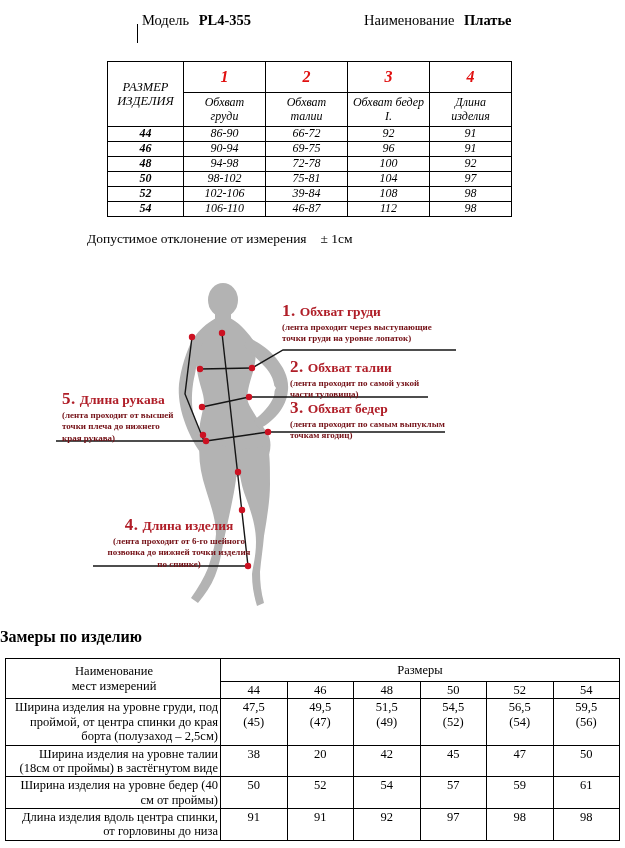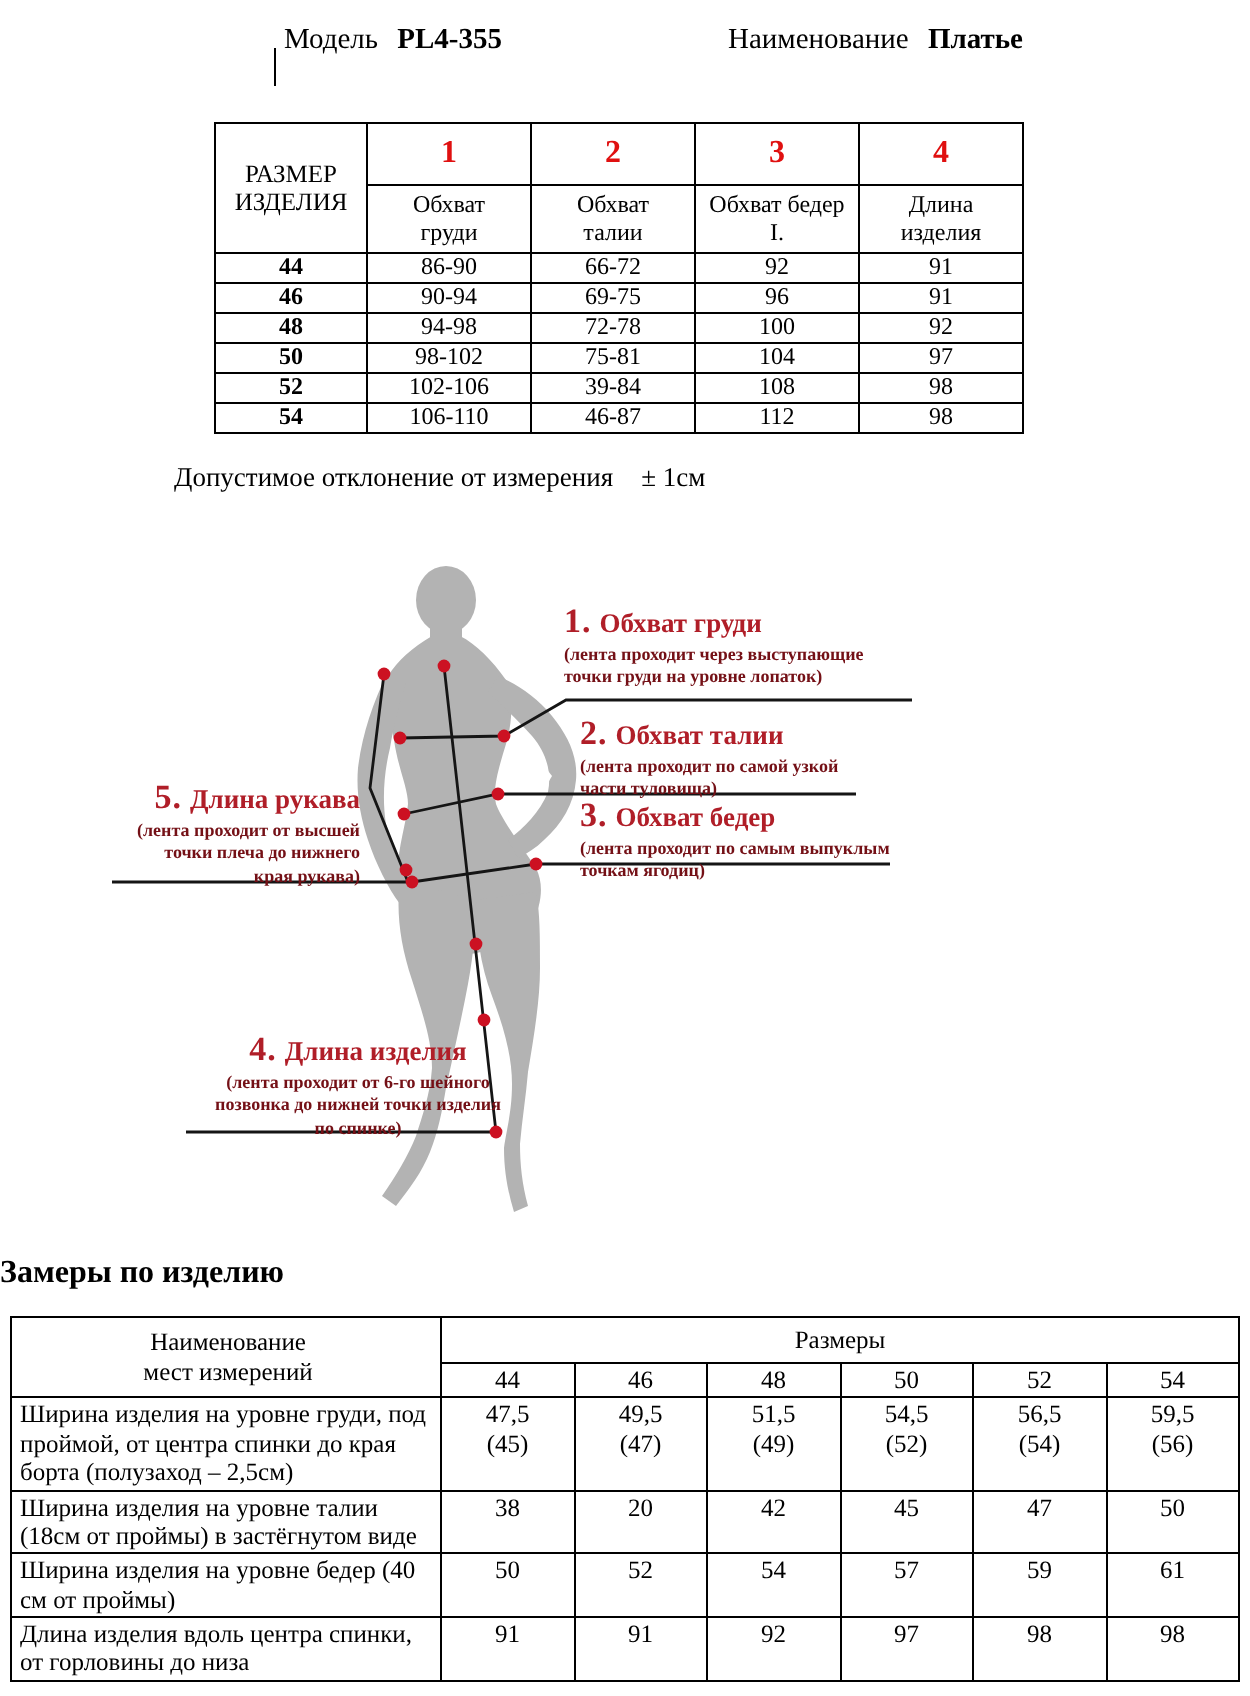--- a/index.html
+++ b/index.html
@@ -12,21 +12,21 @@
   #doc-header{top:12px;left:0;width:625px;font-size:14.5px;}
   .hdr-pair{position:absolute;top:0;white-space:nowrap;}
   .hdr-label{font-weight:normal;}
   .hdr-value{font-weight:bold;margin-left:6px;}
   #text-cursor{position:absolute;left:137px;top:12px;width:1px;height:19px;background:#000;}
 
   
   table{border-collapse:collapse;table-layout:fixed;}
   td{border:1px solid #000;text-align:center;vertical-align:middle;
      font-size:12px;line-height:1.15;padding:0 2px;white-space:pre-line;}
-  #size-table{position:absolute;left:107px;top:61px;width:405px;}
+  #size-table{position:absolute;left:107px;top:61px;width:405px;font-style:italic;}
   #size-table td.corner{width:71px;font-size:12.5px;}
   #size-table td.num{height:30px;color:#e01010;font-weight:bold;font-size:16px;}
   #size-table td.colhead{height:33px;font-size:12px;}
   #size-table td.size{font-weight:bold;}
   #size-table tr.datarow td{height:14px;padding:0;}
 
   #tolerance{top:231px;left:87px;font-size:13.5px;}
   #tolerance .tol-val{margin-left:14px;}
 
   
@@ -34,28 +34,28 @@
   .fig-label{position:absolute;color:#b01e28;font-weight:bold;}
   .fig-label .num{font-size:17px;letter-spacing:.5px;}
   .fig-label .ttl{font-size:13.5px;}
   .fig-label .desc{font-size:9px;color:#741016;font-weight:bold;line-height:1.25;margin-top:1px;}
   #fig-label-1{left:282px;top:301px;width:160px;}
   #fig-label-1 .desc{width:152px;}
   #fig-label-2{left:290px;top:357px;width:150px;}
   #fig-label-2 .desc{width:138px;}
   #fig-label-3{left:290px;top:398px;width:160px;}
   #fig-label-3 .desc{width:158px;}
-  #fig-label-5{left:62px;top:389px;width:118px;text-align:right;}
+  #fig-label-5{left:62px;top:389px;width:118px;text-align:left;}
   #fig-label-4{left:103px;top:515px;width:152px;text-align:center;}
 
   #measure-title{top:628px;left:0;width:625px;text-align:left;font-weight:bold;font-size:16px;}
 
   #measure-table{position:absolute;left:5px;top:658px;width:615px;}
   #measure-table td{font-size:12.5px;vertical-align:top;padding:1px 2px;}
-  #measure-table td.name{width:208px;text-align:left;padding-left:4px;}
+  #measure-table td.name{width:208px;text-align:right;padding-left:4px;}
   #measure-table td.namehead{text-align:center;vertical-align:middle;}
   #measure-table td.sizeshead{height:20px;vertical-align:middle;}
   #measure-table td.sizecol{width:65px;vertical-align:middle;}
 </style>
 </head>
 <body>
 
 <div id="doc-header" class="abs">
   <span id="text-cursor"></span>
   <span class="hdr-pair" style="left:142px;">

